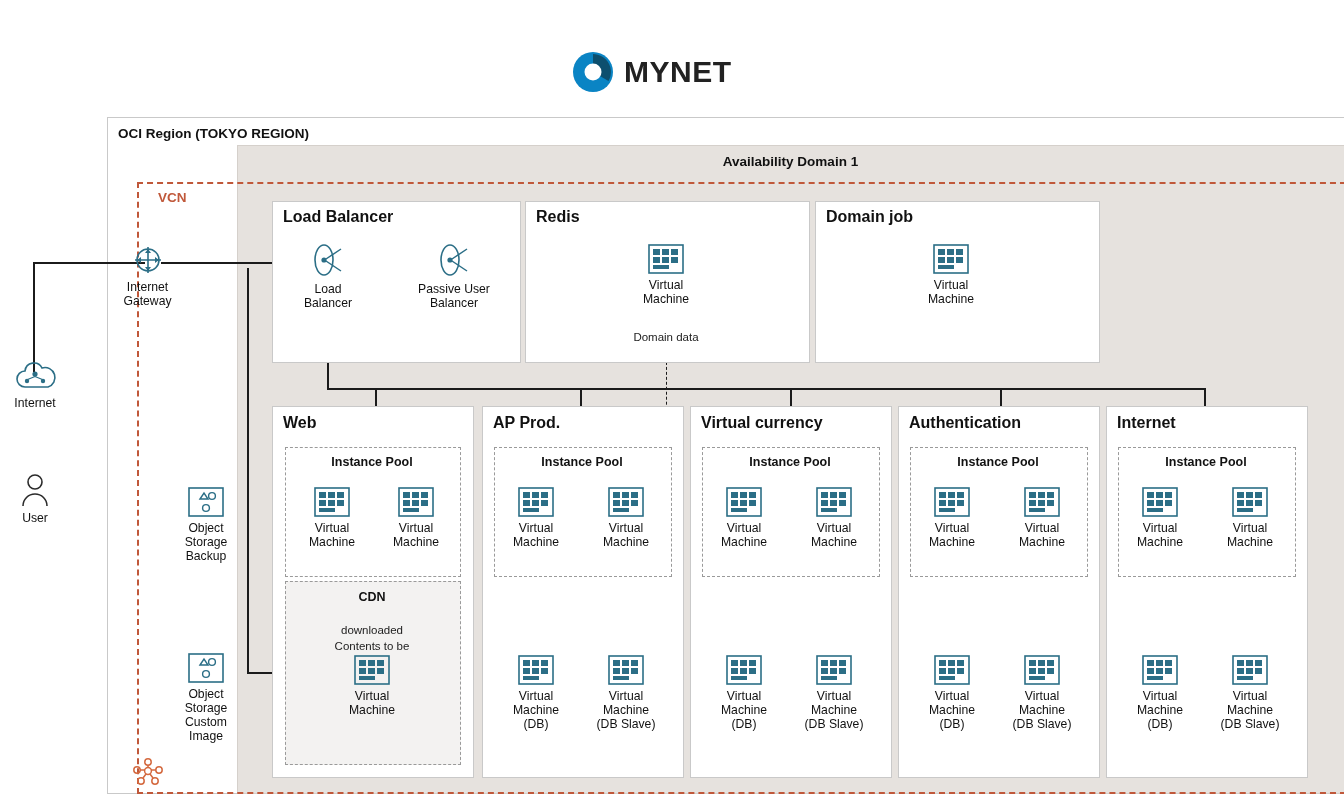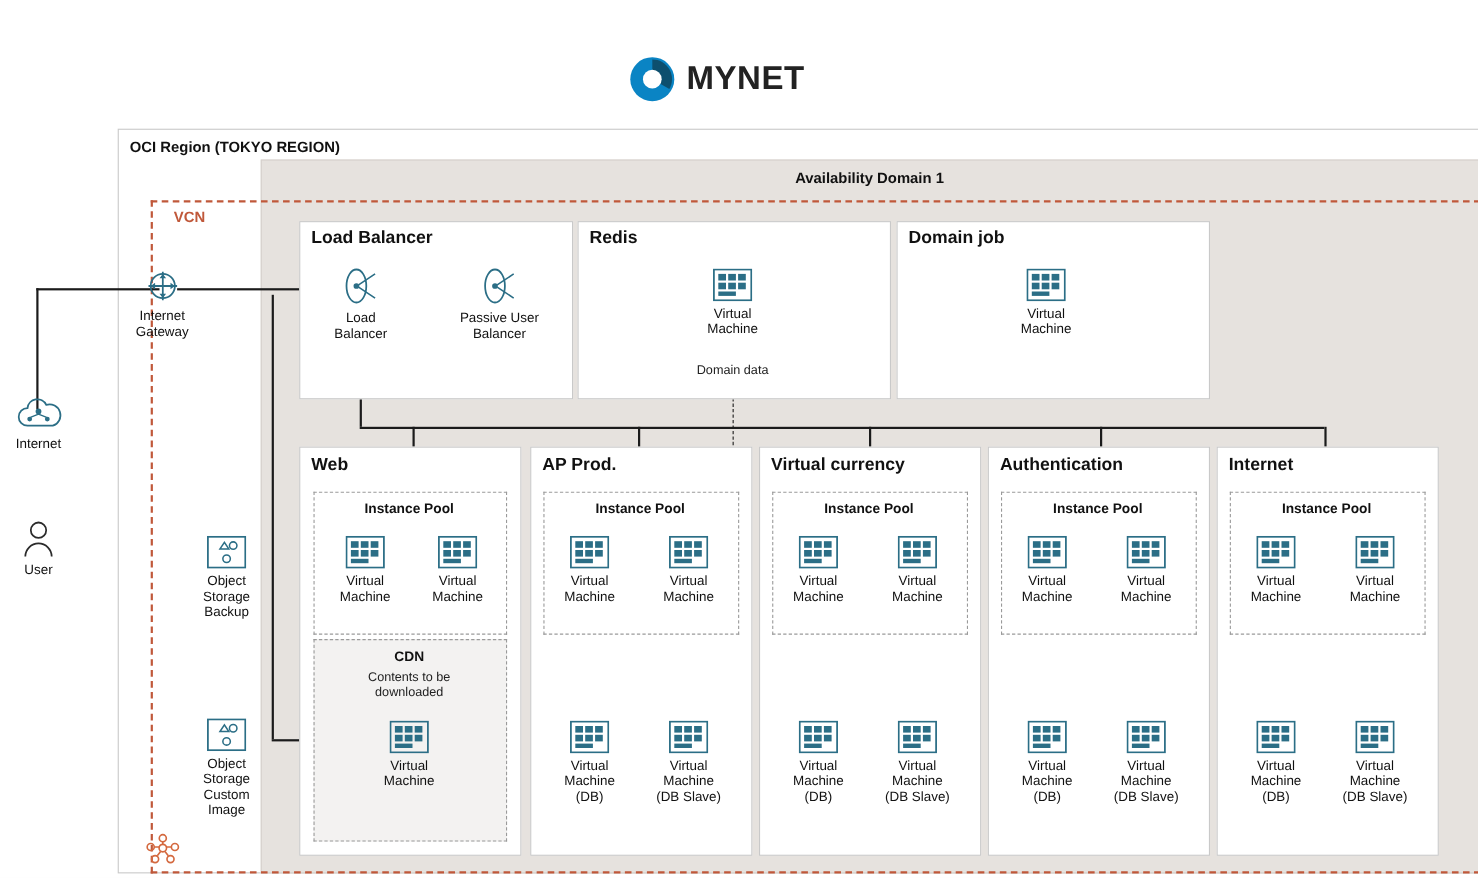--- a/index.html
+++ b/index.html
@@ -283,21 +283,21 @@
             <rect x="23" y="13" width="7" height="6"></rect>
             <rect x="5" y="21" width="16" height="4"></rect>
           </g>
         </svg></div>
     <div class="lbl">Virtual</div>
     <div class="lbl">Machine</div>
   </div>
 
   <div class="cdn" style="left:285px;top:581px;width:174px;height:182px;"></div>
   <div class="pool-title" style="left:285px;top:590px;width:174px;">CDN</div>
-  <div class="small-note" style="left:285px;top:610px;width:174px;">Contents to be</div>
+  <div class="small-note" style="left:285px;top:640px;width:174px;">Contents to be</div>
   <div class="small-note" style="left:285px;top:624px;width:174px;">downloaded</div>
   <div class="node" style="left:332px;top:655px;width:80px;">
     <div class="vm"><svg width="36" height="30" viewBox="0 0 36 30">
           <rect x="1" y="1" width="34" height="28" fill="none" stroke="#2b6e86" stroke-width="1.6"></rect>
           <g fill="#2b6e86">
             <rect x="5" y="5" width="7" height="6"></rect>
             <rect x="14" y="5" width="7" height="6"></rect>
             <rect x="23" y="5" width="7" height="6"></rect>
             <rect x="5" y="13" width="7" height="6"></rect>
             <rect x="14" y="13" width="7" height="6"></rect>

